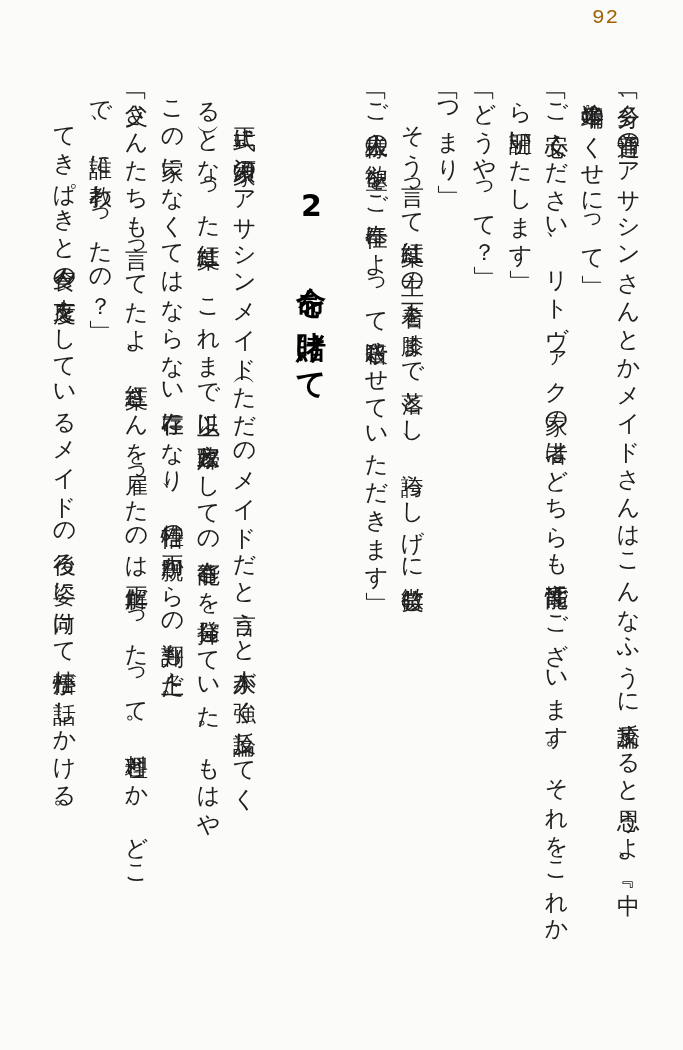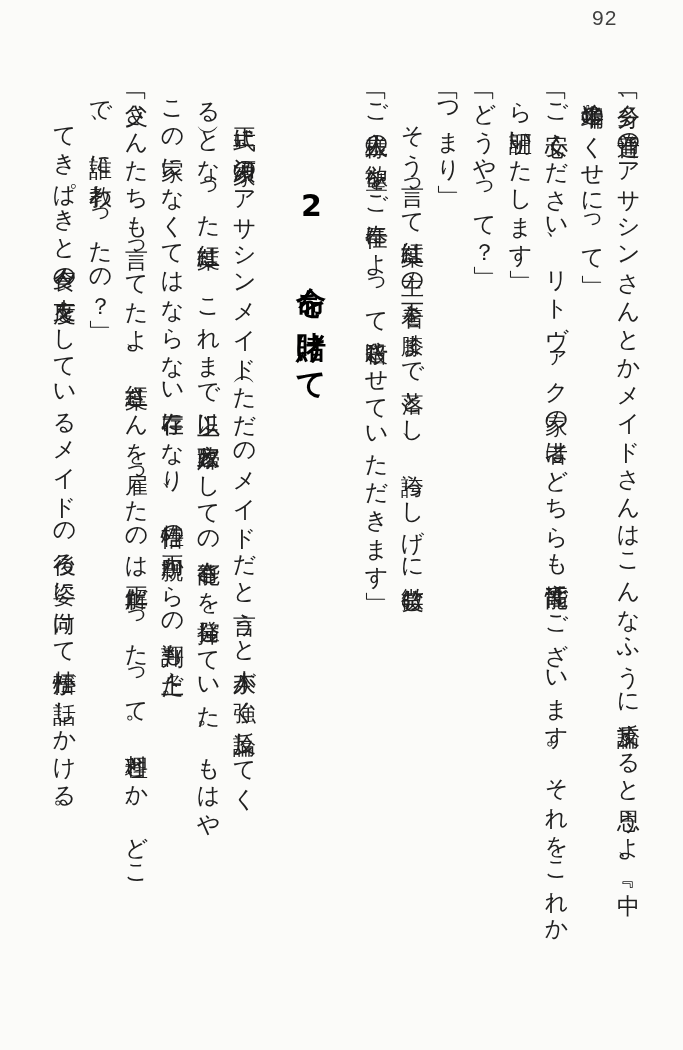--- a/index.html
+++ b/index.html
@@ -17,23 +17,23 @@
     position: relative;
     width: 683px;
     height: 1050px;
     background: #fbfbf9;
   }
   .page-number {
     position: absolute;
     top: 6px;
     left: 592px;
     font-size: 21px;
-    color: #404040;
+    color: #a16207;
     letter-spacing: 1px;
-    font-family: Liberation Sans, sans-serif;
+    font-family: Liberation Mono, monospace;
   }
   .text-block {
     position: absolute;
     top: 85px;
     right: 36px;
     height: 948px;
     writing-mode: vertical-rl;
     text-orientation: mixed;
     font-size: 23px;
     letter-spacing: 1.7px;

